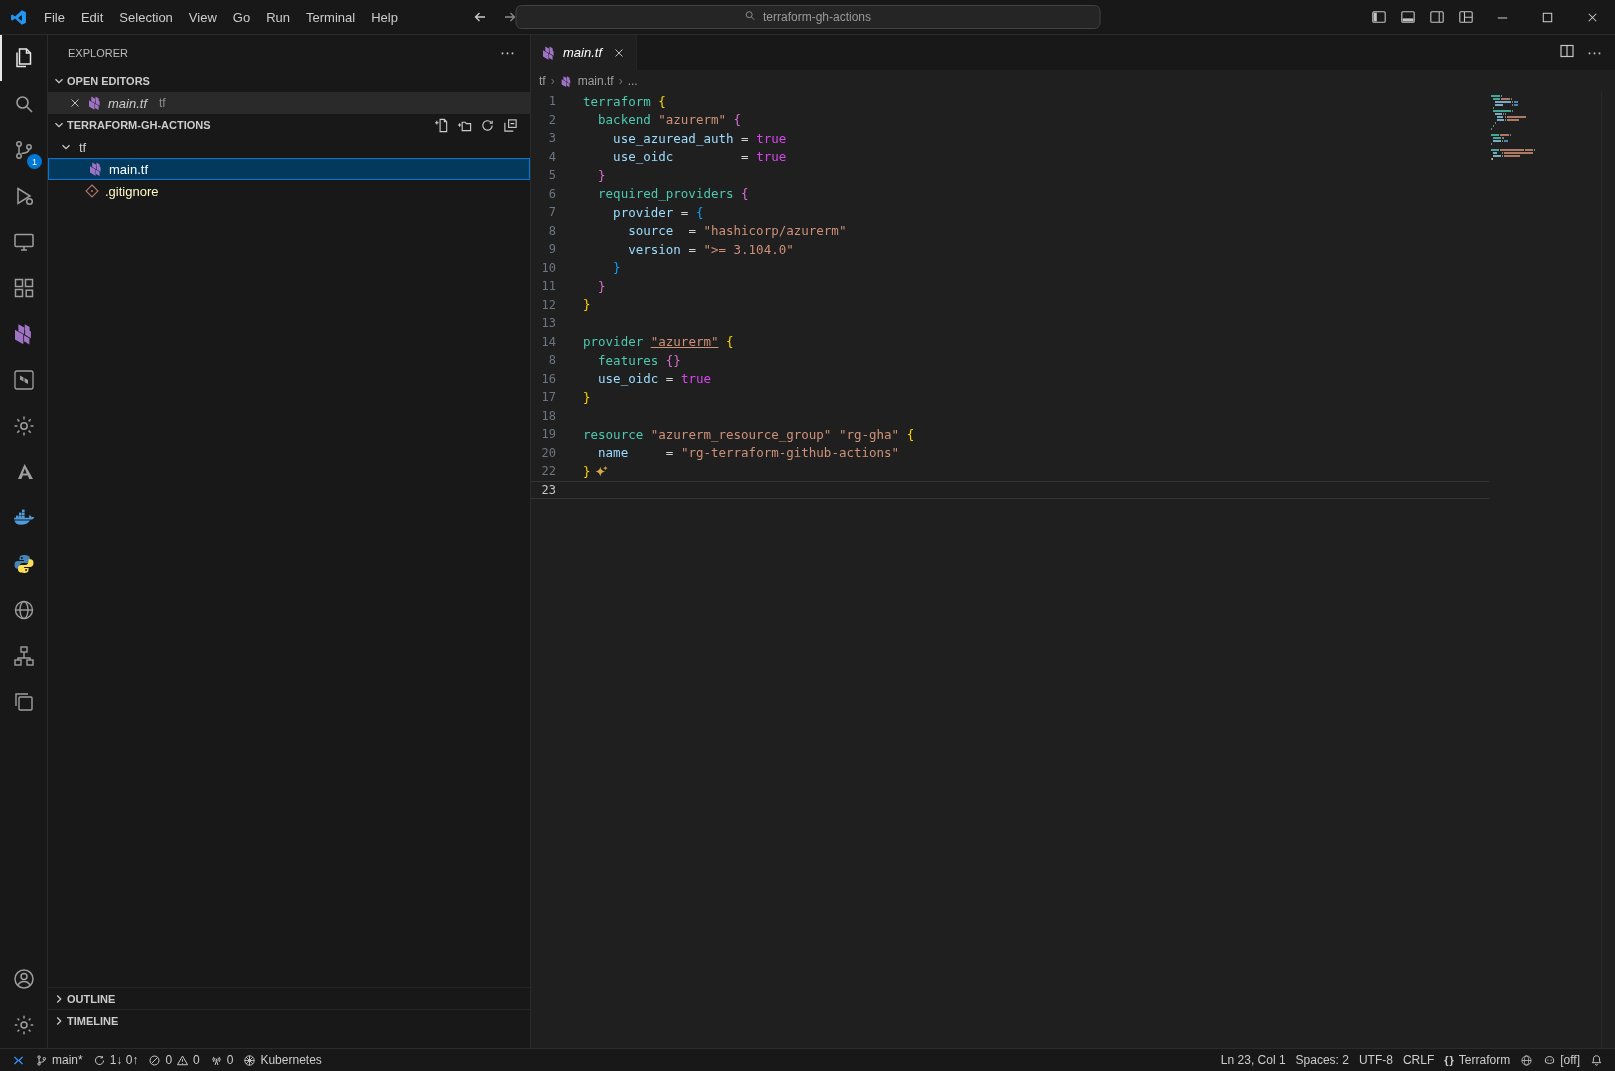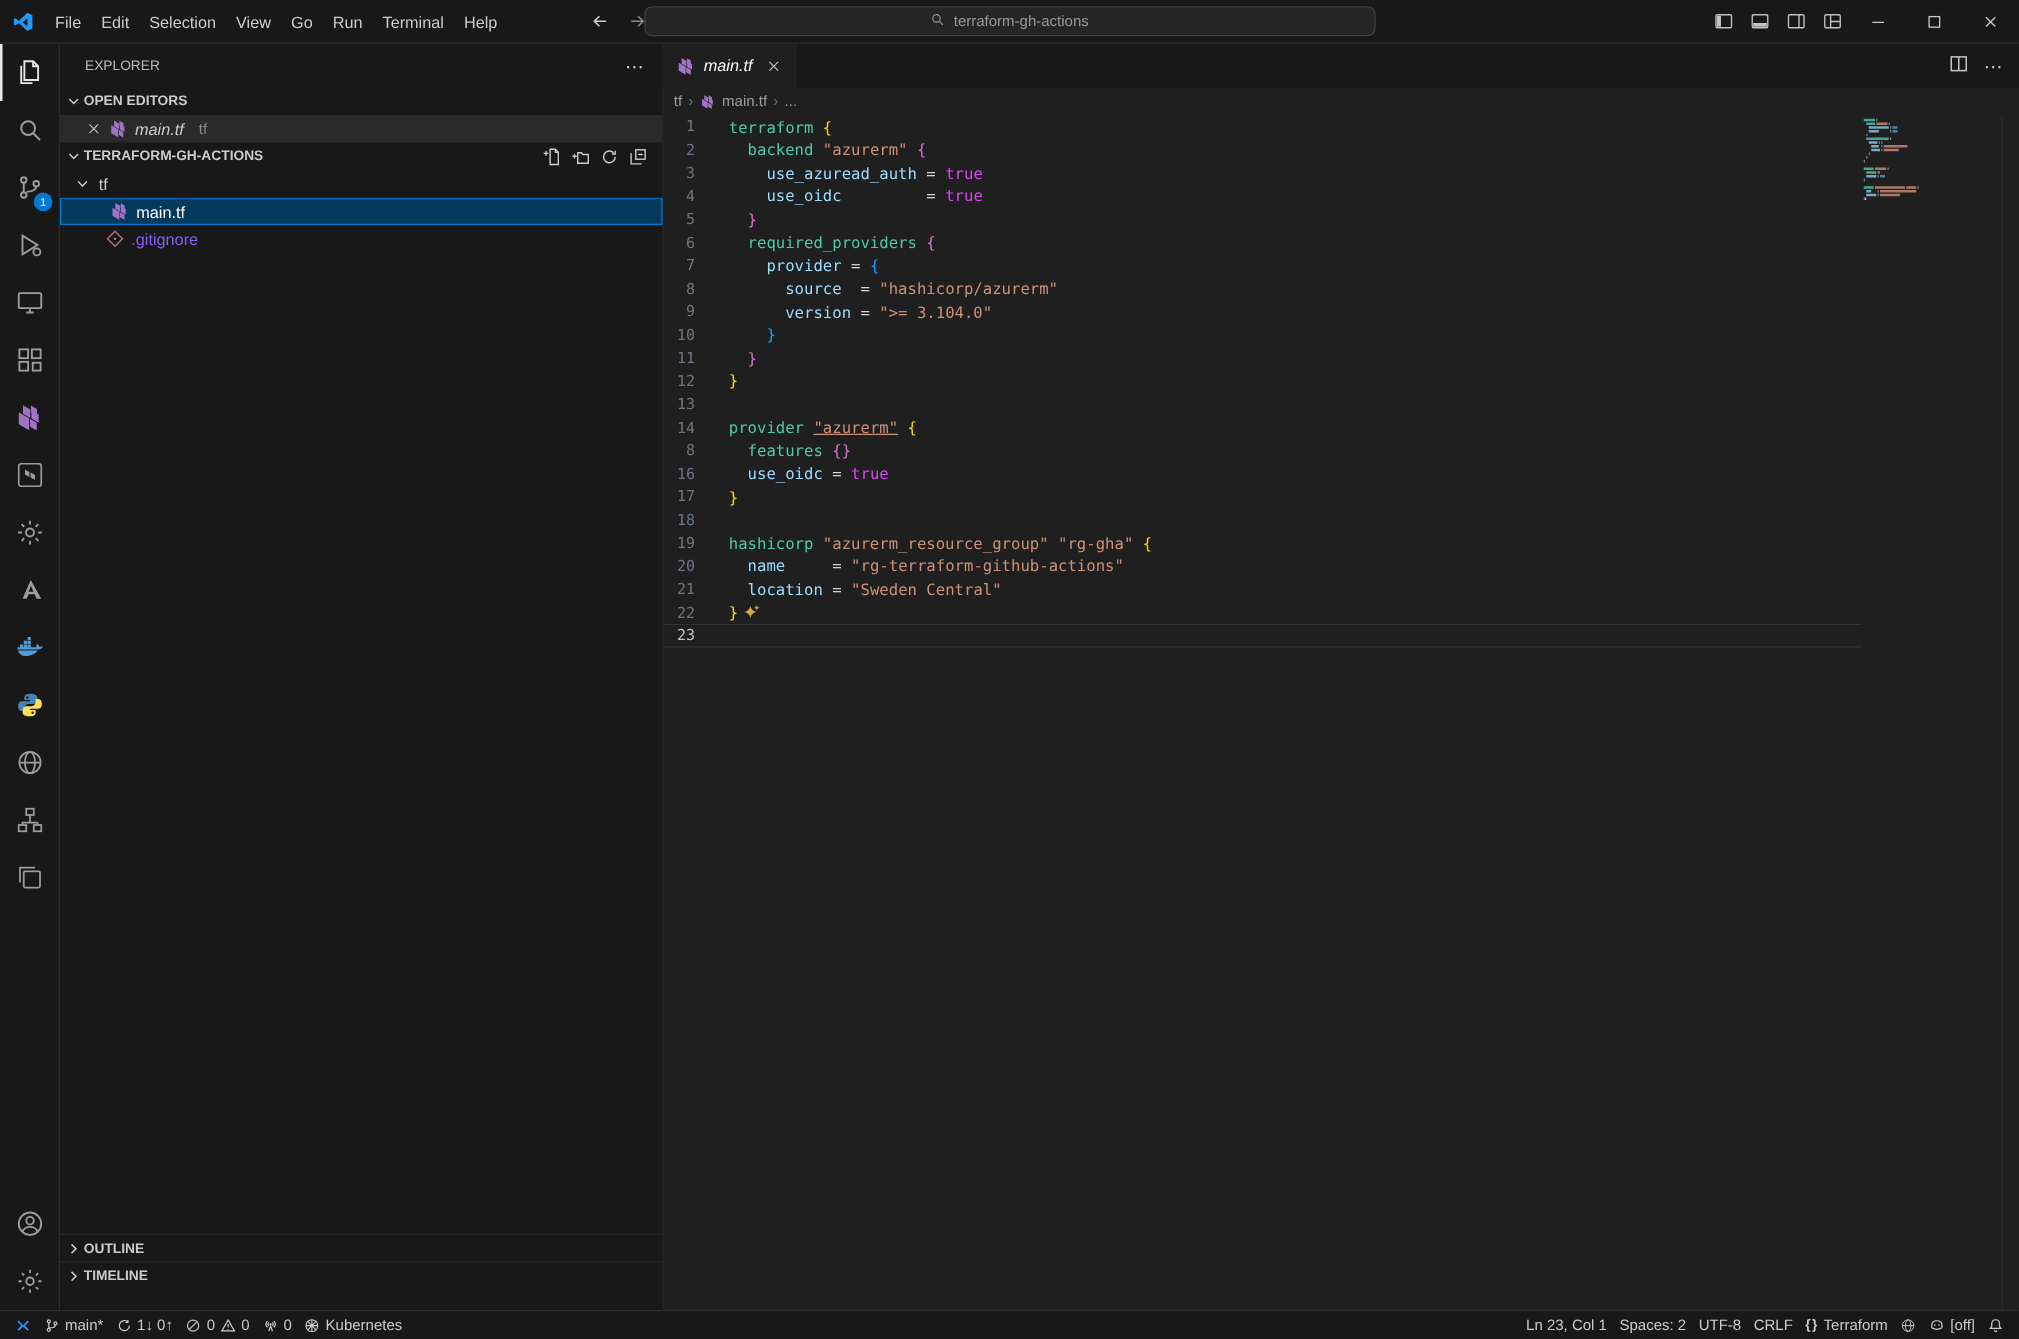--- a/index.html
+++ b/index.html
@@ -47,21 +47,21 @@
 .sec-actions svg{width:15px;height:15px}
 .oe-item{height:22px;display:flex;align-items:center;background:#2a2a2b;padding-left:20px;gap:5px;flex:none}
 .oe-close{display:flex;color:#c5c5c5;cursor:pointer}
 .oe-close svg{width:14px;height:14px}
 .file-ic{display:flex;flex:none}
 .file-ic svg{width:16px;height:16px}
 .italic{font-style:italic}
 .oe-dir{color:#8a8a8a;font-size:12px;margin-left:7px}
 .tree-row{height:22px;display:flex;align-items:center;gap:5px;color:#ccc;flex:none;cursor:pointer}
 .tree-row.selected{background:#04395e;box-shadow:inset 0 0 0 1px #0078d4;color:#fff}
-.dim-label{color:#8b5cf6}
+.dim-label{color:#fef9c3}
 .flex-spacer{flex:1}
 .sec-header.bordered{border-top:1px solid #252526}
 .pad-bottom{height:17px;flex:none}
 
 .editor{flex:1;display:flex;flex-direction:column;background:#1f1f1f;min-width:0}
 .tabbar{height:35px;background:#181818;display:flex;align-items:stretch;flex:none}
 .tab{display:flex;align-items:center;gap:6px;padding:0 10px;background:#1f1f1f;color:#fff;border-right:1px solid #252526;cursor:pointer}
 .tab-label{font-style:italic}
 .tab-close{display:flex;color:#c5c5c5;margin-left:4px;cursor:pointer}
 .tab-close svg{width:14px;height:14px}
@@ -583,29 +583,25 @@
             <div class="code-line">
               <span class="ln">17</span>
               <span class="ltxt"><span class="tk-b1">}</span></span>
             </div>
             <div class="code-line">
               <span class="ln">18</span>
               <span class="ltxt"></span>
             </div>
             <div class="code-line">
               <span class="ln">19</span>
-              <span class="ltxt"><span class="tk-type">hashicorp</span><span class="tk-pl"> </span><span class="tk-str">"azurerm_resource_group"</span><span class="tk-pl"> </span><span class="tk-str">"rg-gha"</span><span class="tk-pl"> </span><span class="tk-b1">{</span></span>
+              <span class="ltxt"><span class="tk-type">resource</span><span class="tk-pl"> </span><span class="tk-str">"azurerm_resource_group"</span><span class="tk-pl"> </span><span class="tk-str">"rg-gha"</span><span class="tk-pl"> </span><span class="tk-b1">{</span></span>
             </div>
             <div class="code-line">
               <span class="ln">20</span>
               <span class="ltxt"><span class="tk-pl">  </span><span class="tk-attr">name</span><span class="tk-pl">     </span><span class="tk-op">=</span><span class="tk-pl"> </span><span class="tk-str">"rg-terraform-github-actions"</span></span>
-            </div>
-            <div class="code-line">
-              <span class="ln">21</span>
-              <span class="ltxt"><span class="tk-pl">  </span><span class="tk-attr">location</span><span class="tk-pl"> </span><span class="tk-op">=</span><span class="tk-pl"> </span><span class="tk-str">"Sweden Central"</span></span>
             </div>
             <div class="code-line">
               <span class="ln">22</span>
               <span class="ltxt"><span class="tk-b1">}</span><span class="sparkle-icon"><svg viewBox="0 0 16 16" fill="#d9a943">
                     <path d="M6.5 2c.45 3.4 2.6 5.55 6 6-3.4.45-5.55 2.6-6 6-.45-3.4-2.6-5.55-6-6 3.4-.45 5.55-2.6 6-6z"></path>
                     <path d="M12.8 1c.25 1.6 1.3 2.65 2.9 2.9-1.6.25-2.65 1.3-2.9 2.9-.25-1.6-1.3-2.65-2.9-2.9 1.6-.25 2.65-1.3 2.9-2.9z" opacity=".85"></path>
                   </svg></span></span>
             </div>
             <div class="code-line current">
               <span class="ln">23</span>

